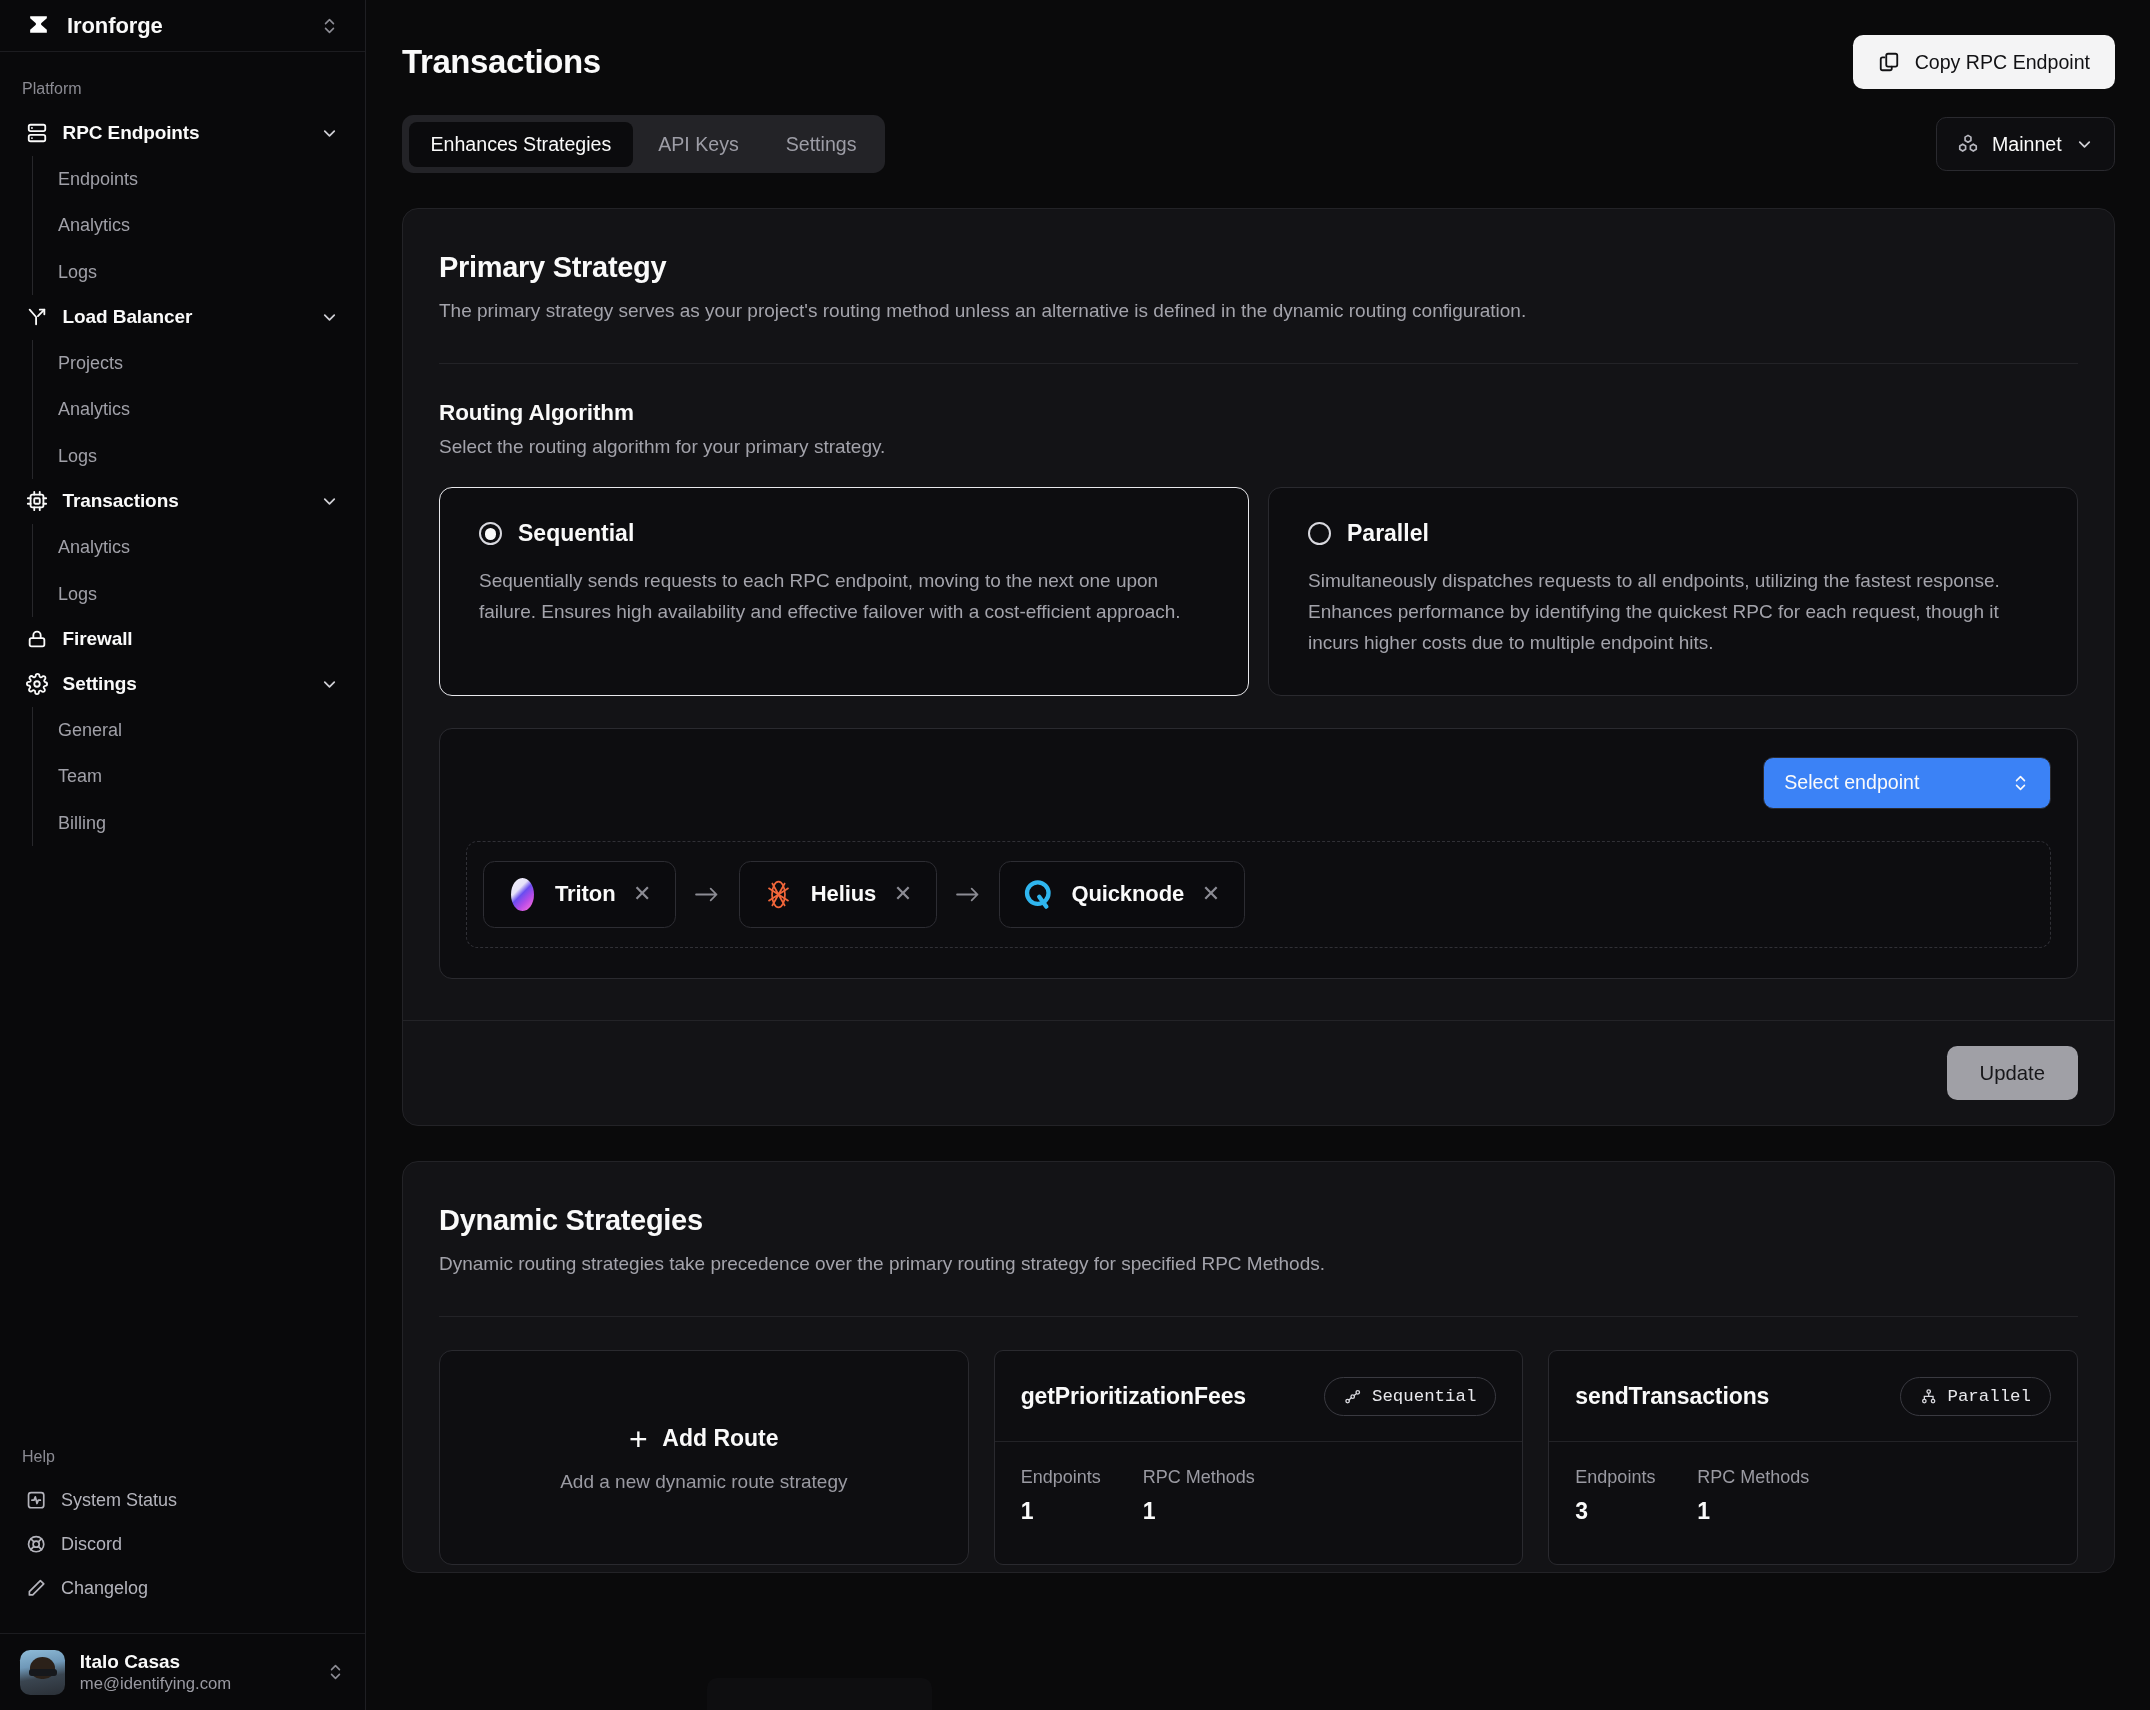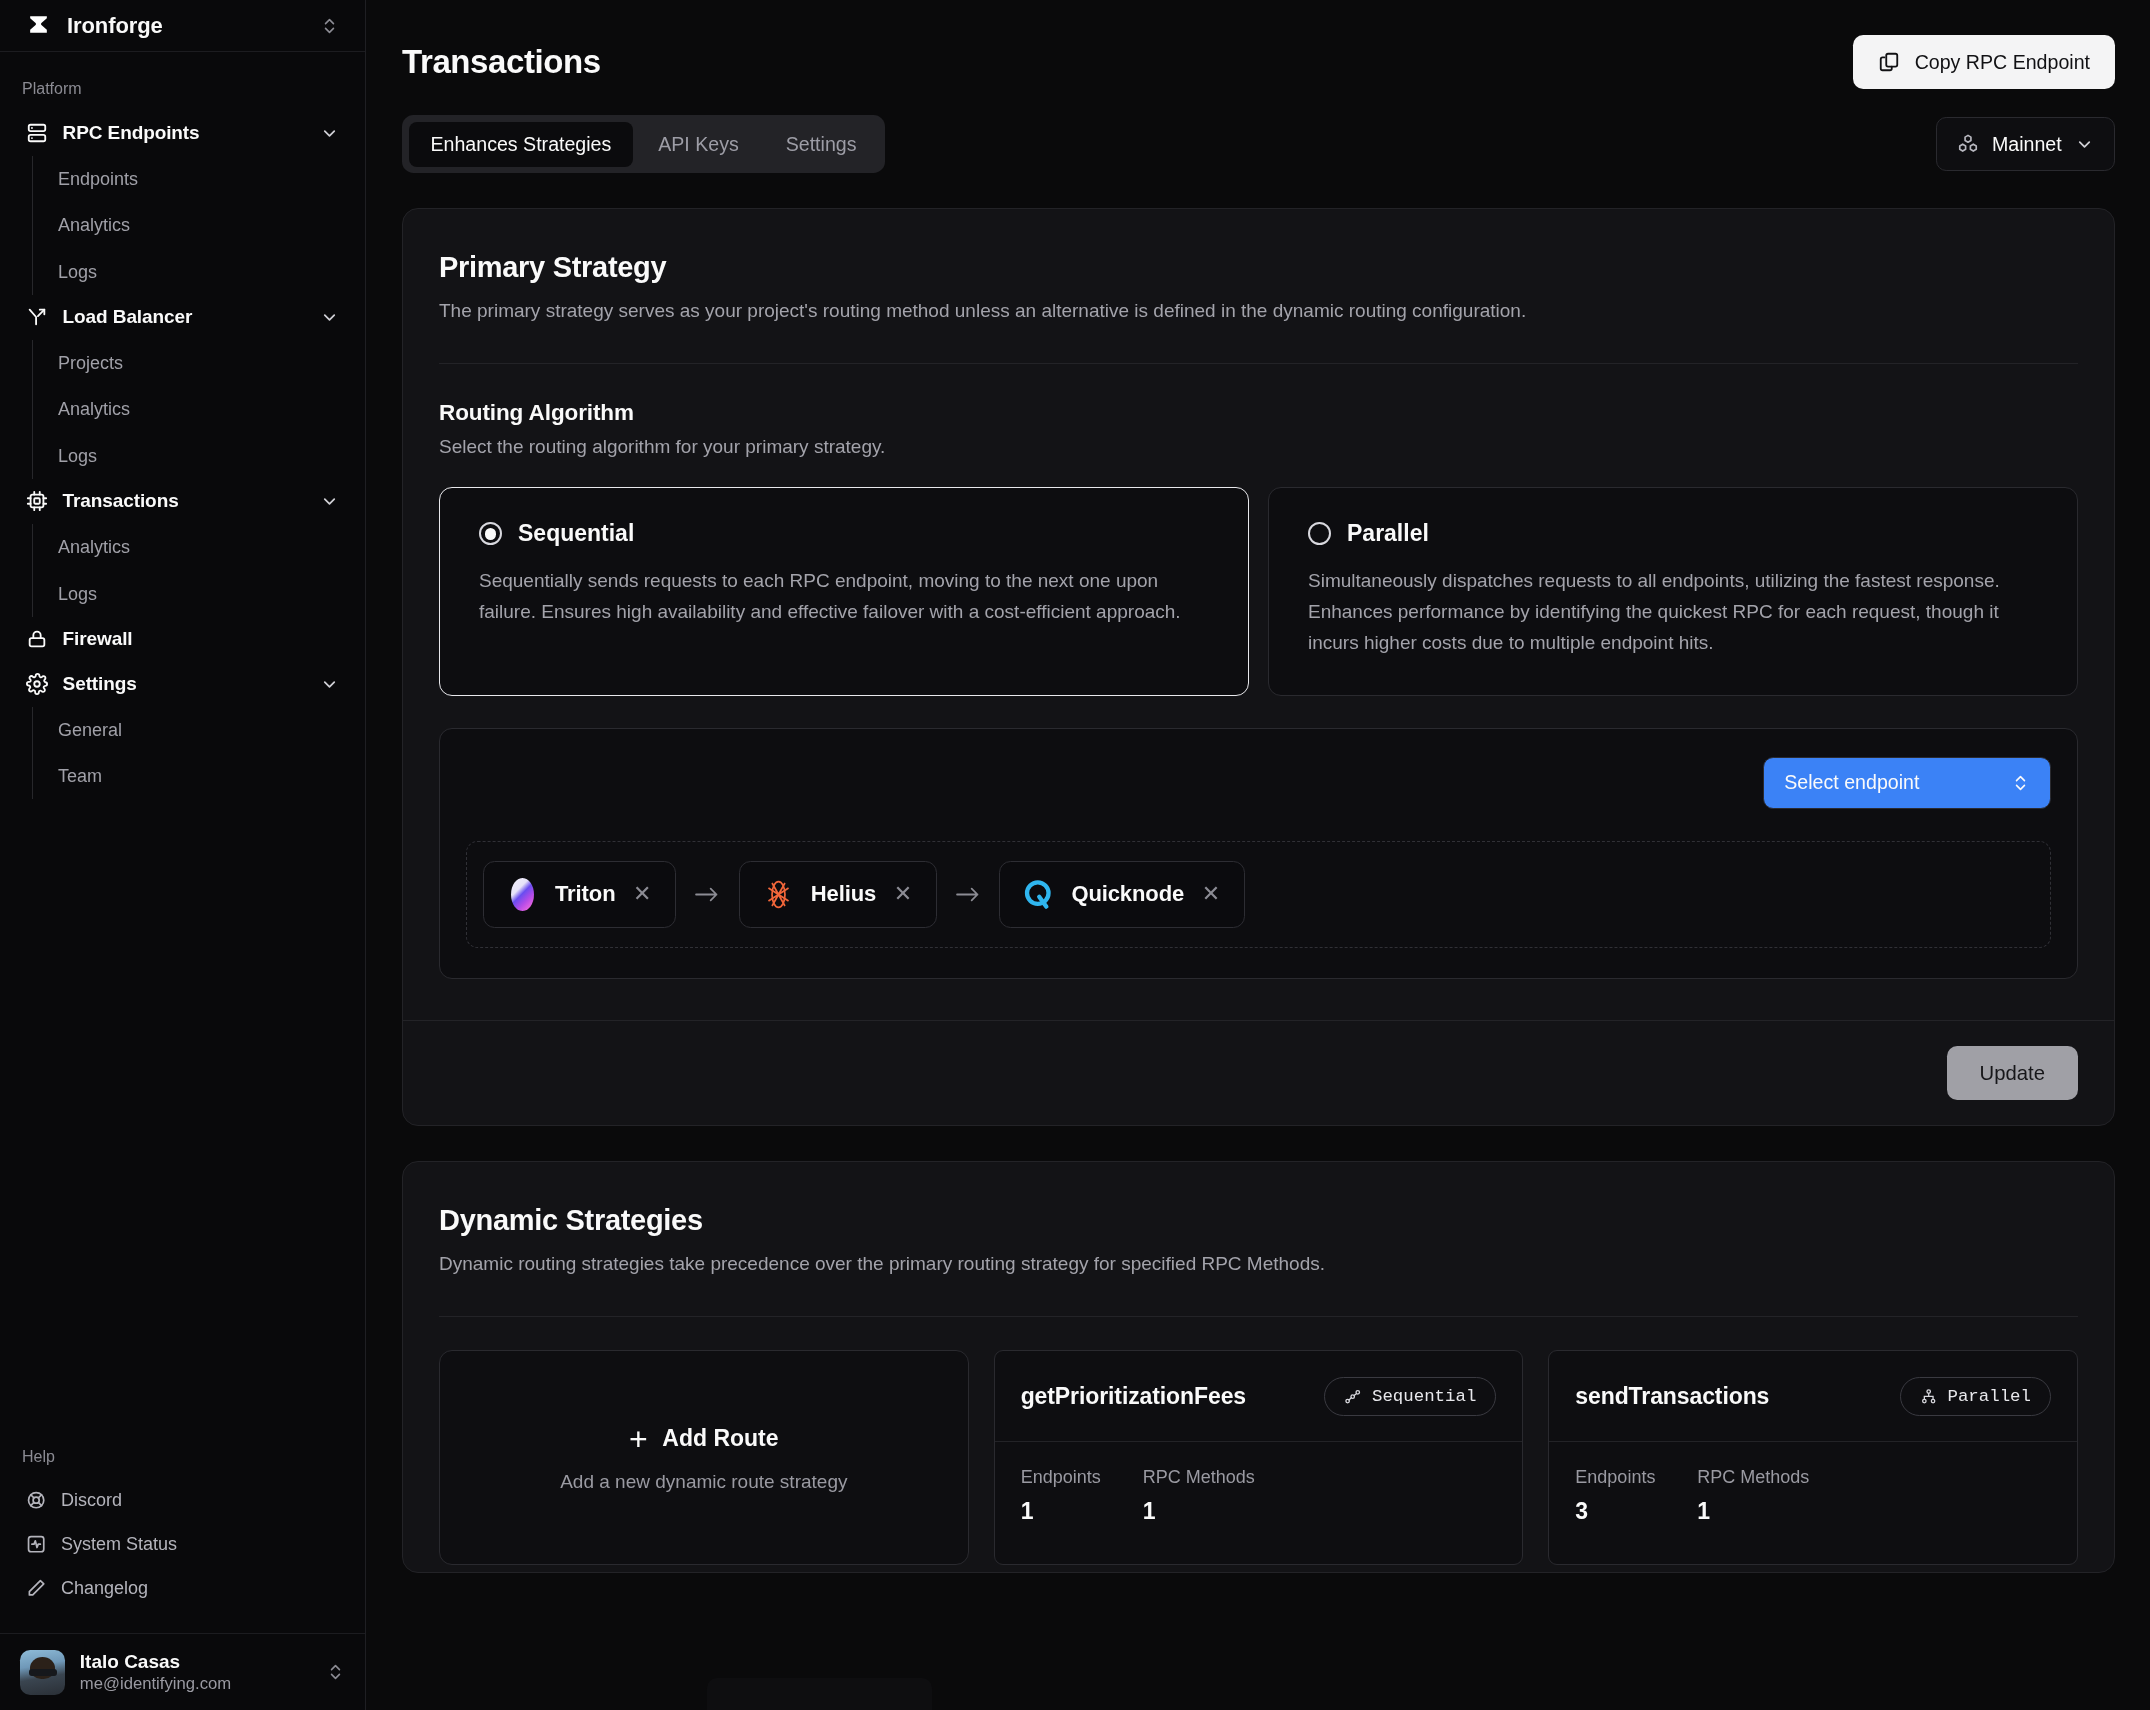--- a/index.html
+++ b/index.html
@@ -325,43 +325,44 @@
         <span class="sb-group-label">Settings</span>
         <span class="chev">
           <svg width="19" height="19" viewBox="0 0 24 24" fill="none" stroke="currentColor" stroke-width="2.2" stroke-linecap="round" stroke-linejoin="round">
               <path d="M6 9l6 6 6-6"></path>
             </svg>
         </span>
       </div>
       <div class="sb-sub">
         <a class="sb-sub-item">General</a>
         <a class="sb-sub-item">Team</a>
+        <a class="sb-sub-item">Billing</a>
       </div>
     </div>
 
     <div class="sb-help">
       <div class="sb-sectionlabel">Help</div>
+      <div class="sb-help-item">
+        <span class="sb-help-ico">
+          <svg width="20.3" height="20.3" viewBox="0 0 24 24" fill="none" stroke="currentColor" stroke-width="2" stroke-linecap="round" stroke-linejoin="round">
+              <rect x="3" y="3" width="18" height="18" rx="3"></rect>
+              <path d="M7 12h2.5l1.5-4 2 8 1.5-4H17"></path>
+            </svg>
+        </span>
+        <span>System Status</span>
+      </div>
       <div class="sb-help-item">
         <span class="sb-help-ico">
           <svg width="20.3" height="20.3" viewBox="0 0 24 24" fill="none" stroke="currentColor" stroke-width="2" stroke-linecap="round" stroke-linejoin="round">
               <circle cx="12" cy="12" r="9"></circle>
               <circle cx="12" cy="12" r="3.6"></circle>
               <path d="M5.6 5.6l3.8 3.8M14.6 14.6l3.8 3.8M18.4 5.6l-3.8 3.8M9.4 14.6l-3.8 3.8"></path>
             </svg>
         </span>
         <span>Discord</span>
-      </div>
-      <div class="sb-help-item">
-        <span class="sb-help-ico">
-          <svg width="20.3" height="20.3" viewBox="0 0 24 24" fill="none" stroke="currentColor" stroke-width="2" stroke-linecap="round" stroke-linejoin="round">
-              <rect x="3" y="3" width="18" height="18" rx="3"></rect>
-              <path d="M7 12h2.5l1.5-4 2 8 1.5-4H17"></path>
-            </svg>
-        </span>
-        <span>System Status</span>
       </div>
       <div class="sb-help-item">
         <span class="sb-help-ico">
           <svg width="20.3" height="20.3" viewBox="0 0 24 24" fill="none" stroke="currentColor" stroke-width="2" stroke-linecap="round" stroke-linejoin="round">
               <path d="M17 3l4 4L8 20H4v-4L17 3z"></path>
             </svg>
         </span>
         <span>Changelog</span>
       </div>
     </div>

